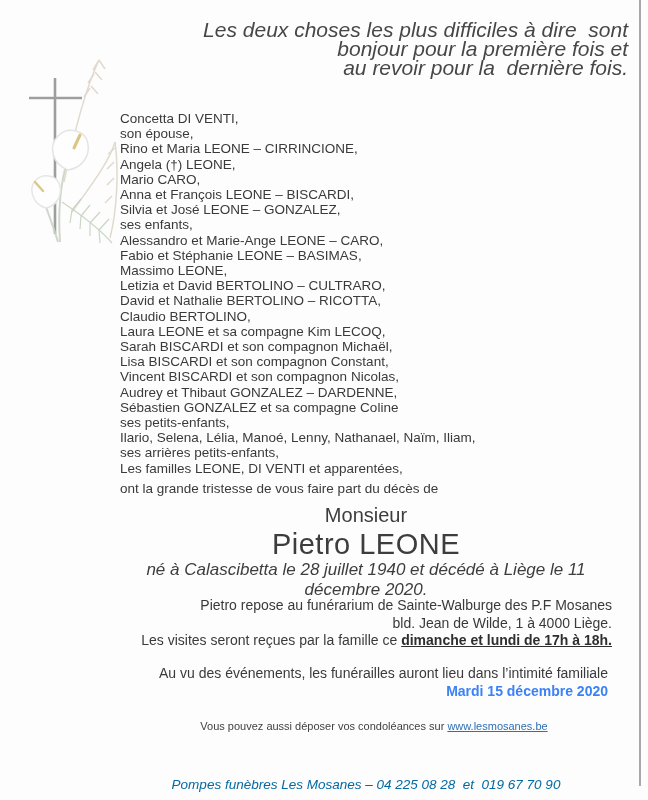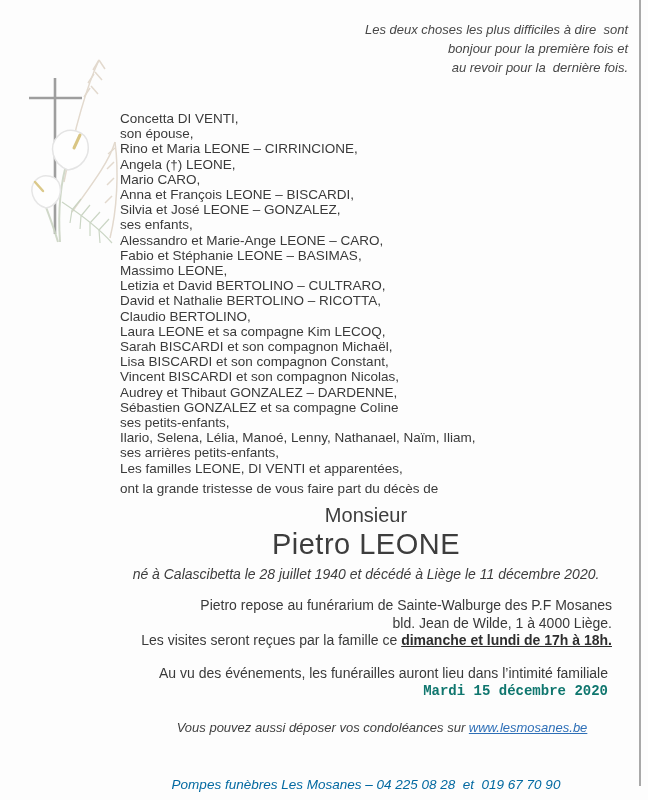--- a/index.html
+++ b/index.html
@@ -14,54 +14,54 @@
   }
   .scan-edge-right {
     position:absolute; top:0; right:7px;
     width:2px; height:786px; background:#a9a9a9;
   }
   .artwork { position:absolute; left:2px; top:52px; }
 
   .quote {
     position:absolute; top:20px; right:20px;
     text-align:right; font-style:italic;
-    font-size:13px; line-height:19px; color:#474747;
+    font-size:21px; line-height:19px; color:#474747;
   }
   .quote div { white-space:pre-wrap; }
 
   .names {
     position:absolute; left:120px; top:111px; width:498px;
     font-size:13.5px; line-height:15.2px;
   }
   .relation { }
   .announce-line { margin-top:5px; }
 
   .deceased {
     position:absolute; left:120px; width:492px; top:503px;
     text-align:center; color:#3d3d3d;
   }
   .deceased-title { font-size:20px; line-height:25px; }
   .deceased-name  { font-size:29px; line-height:32px; letter-spacing:0.5px; }
-  .life-dates { font-style:italic; font-size:14px; margin-top:6px; }
+  .life-dates { font-style:italic; font-size:17px; }
 
   .funeral {
     position:absolute; left:120px; width:492px; top:597px;
     text-align:right; font-size:14px; line-height:17.5px;
   }
   .visits-emphasis { font-weight:bold; text-decoration:underline; color:#2e2e2e; }
 
   .ceremony {
     position:absolute; left:56px; width:552px; top:664px;
     text-align:right; font-size:14px; line-height:18px;
   }
-  .ceremony-date { font-weight:bold; color:#0f766e;font-family:Liberation Mono, monospace; }
+  .ceremony-date { font-weight:bold; color:#3b82f6; }
 
   .condolences {
-    position:absolute; left:136px; width:492px; top:720px;
-    text-align:center; font-style:italic; font-size:13px; color:#3f3f3f;
+    position:absolute; left:128px; width:492px; top:720px;
+    text-align:center; font-size:11px; color:#3f3f3f;
   }
   .condolences a {
     color:#2e6fb7; text-decoration:underline; cursor:pointer;
   }
 
   .footer {
     position:absolute; left:120px; width:492px; top:777px;
     text-align:center; font-style:italic; font-size:13.5px; color:#0369a1;
     white-space:pre-wrap;
   }

